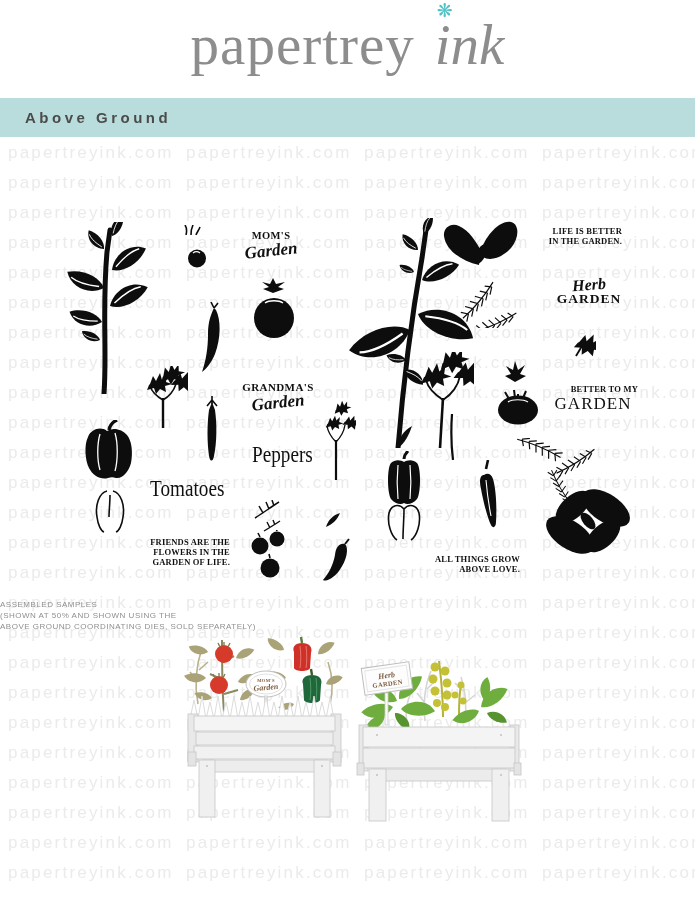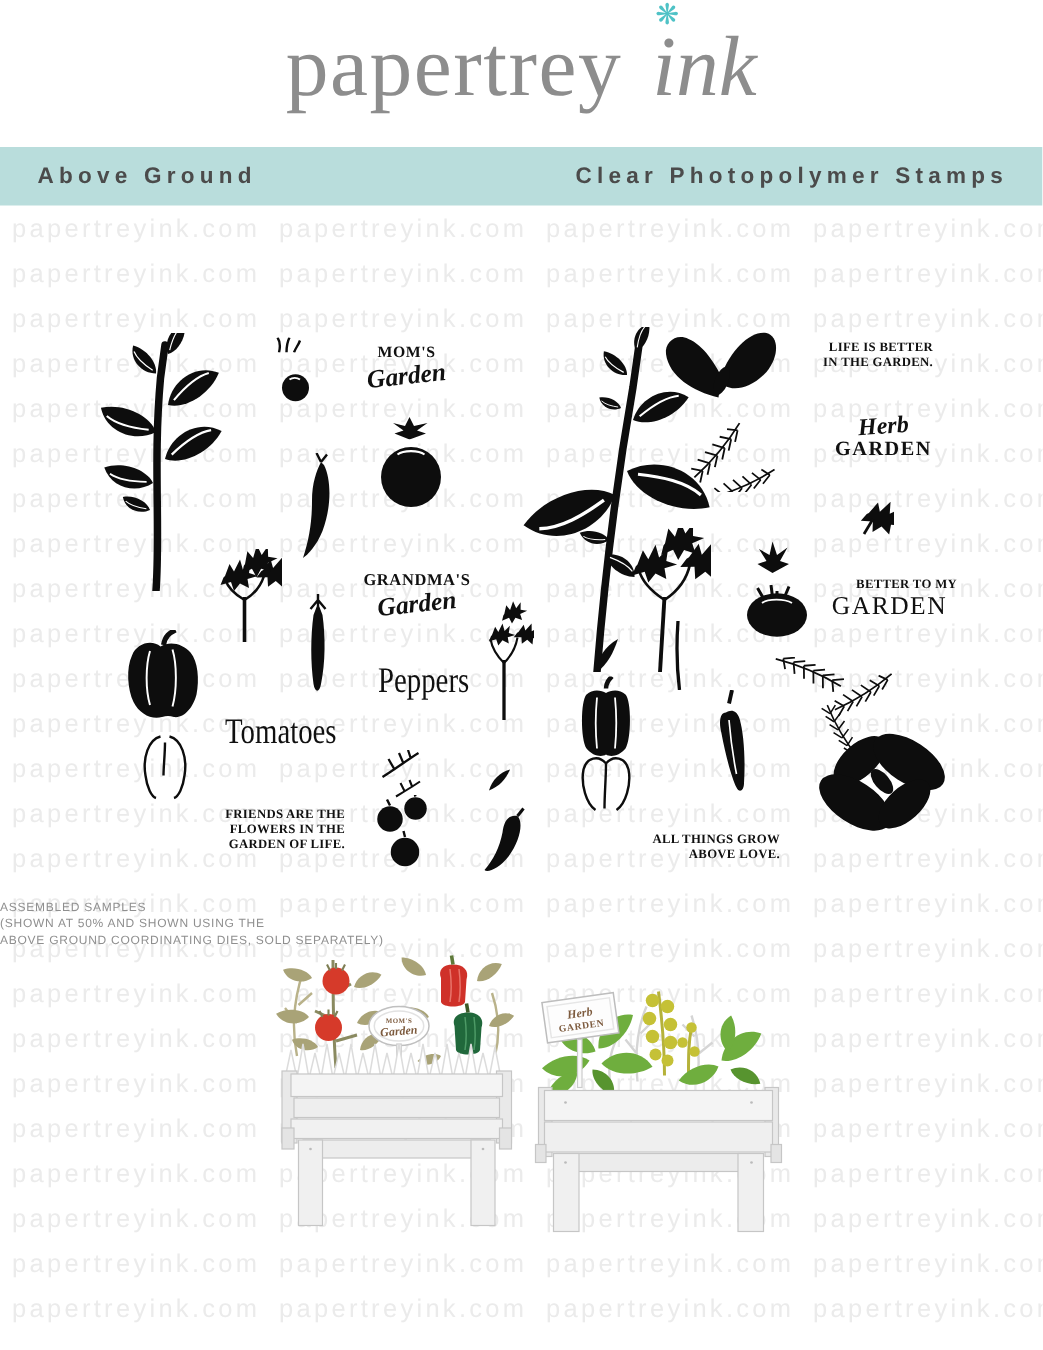--- a/index.html
+++ b/index.html
@@ -163,21 +163,20 @@
 
 <div class="logo">
   <span class="brand">papertrey</span>
   <span class="brand2">
     <span class="flower" style="color:#4fc2c6">❋</span><span>ink</span>
   </span>
 </div>
 
 <div class="titlebar">
   <span>Above Ground</span>
-  <span>Clear Photopolymer Stamps</span>
 </div>
 
 <div class="sheet">
 
   <svg width="0" height="0" style="position:absolute">
     <defs>
       <g id="leaf-black">
         <path fill="#0d0d0d" d="M0 0 C9 -13 29 -16 40 -3 C28 7 9 8 0 0 Z"></path>
         <path fill="none" stroke="#ffffff" stroke-width="1.4" d="M5 -1 C15 -5 25 -8 34 -6"></path>
       </g>

